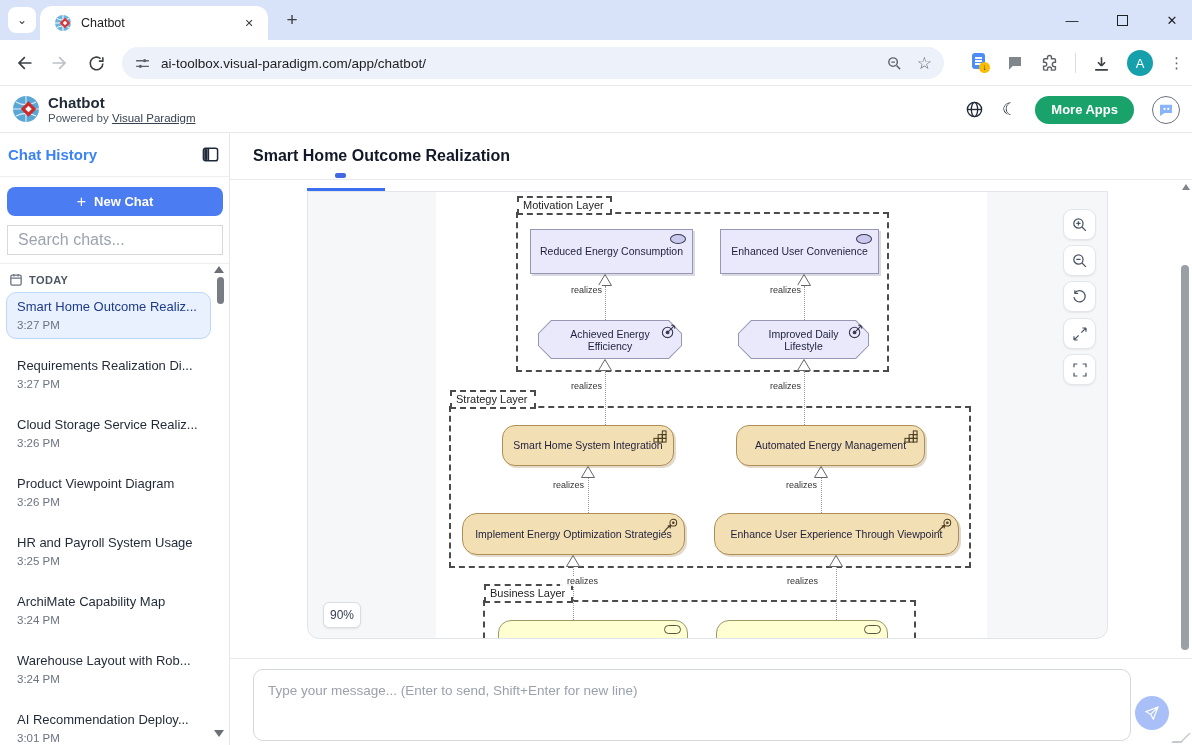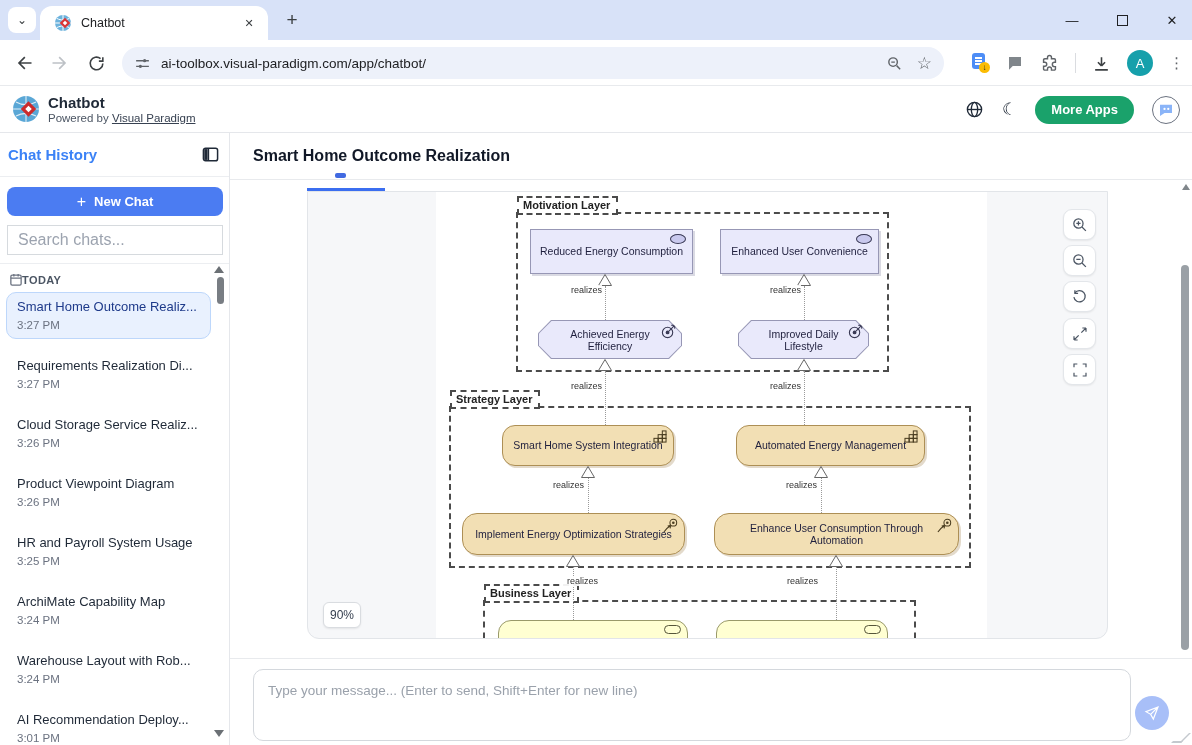--- a/index.html
+++ b/index.html
@@ -45,21 +45,21 @@
   .bot-badge { width:28px; height:28px; border:1.5px solid #6b7280; border-radius:50%; display:flex; align-items:center; justify-content:center; }
 
   
   #sidebar { position:absolute; left:0; top:133px; width:230px; height:612px; background:#fff; border-right:1px solid #e5e7eb; }
   .sb-head { height:44px; display:flex; align-items:center; justify-content:space-between; padding:0 10px 0 8px; border-bottom:1px solid #eceef1; }
   .sb-title { font-size:15px; font-weight:bold; color:#3b82f6; }
   .newchat { margin:10px 7px 0; height:29px; width:216px; background:#4b7cf2; color:#fff; border:none; border-radius:8px; font-size:13px; font-weight:bold; display:flex; align-items:center; justify-content:center; gap:8px; }
   .newchat .plus { font-size:16px; font-weight:normal; }
   .sb-search { margin:9px 7px 8px; width:216px; height:30px; border:1px solid #d6dade; border-radius:0; font-size:16px; padding:0 10px; color:#374151; font-family:"Liberation Sans",sans-serif; }
   .sb-search::placeholder { color:#9ca3af; }
-  .sb-sec { border-top:1px solid #eceef1; padding:9px 0 6px 10px; display:flex; align-items:center; gap:0; }
+  .sb-sec { border-top:1px solid #eceef1; padding:9px 0 6px 10px; display:flex; align-items:center; gap:7px; }
   .sb-sec-label { font-size:11px; font-weight:bold; color:#4b5563; letter-spacing:.4px; }
   .chat-item { margin:0 18px 12px 6px; padding:6px 10px 7px; border-radius:10px; border:1px solid transparent; }
   .chat-item.sel { background:#e9f1fe; border-color:#bdd7fb; }
   .ci-title { font-size:13px; font-weight:500; color:#1f2937; white-space:nowrap; overflow:hidden; }
   .chat-item.sel .ci-title { color:#1e3a8a; }
   .ci-time { font-size:11.5px; color:#6b7280; margin-top:5px; }
   .sb-scroll-thumb { position:absolute; right:5px; top:144px; width:7px; height:27px; background:#787d83; border-radius:4px; }
   .sb-arrow { position:absolute; right:5px; width:0; height:0; border-left:5px solid transparent; border-right:5px solid transparent; }
   .sb-arrow.up { top:133px; border-bottom:7px solid #6b7075; }
   .sb-arrow.down { top:597px; border-top:7px solid #6b7075; }
@@ -70,21 +70,21 @@
   .main-title { font-size:16px; font-weight:600; color:#111827; }
 
   
   #stage { position:absolute; left:77px; top:47px; width:803px; height:460px; }
   .tab-underline { position:absolute; left:0; top:8px; width:78px; height:2.5px; background:#3b6ef0; }
   .tab-clip { position:absolute; left:28px; top:-7px; width:11px; height:5px; background:#4169e1; border-radius:2px; }
   .dcard { position:absolute; left:0; top:11px; width:801px; height:448px; background:#f6f7f9; border:1px solid #e2e5e9; border-radius:0 0 12px 12px; overflow:hidden; }
   .dcanvas { position:absolute; left:128px; top:-1px; width:551px; height:449px; background:#fff; }
 
   .grp { position:absolute; border:2px dashed #4b4b4b; background:transparent; }
-  .grp-label { position:absolute; border:2px dashed #4b4b4b; background:#fff; font-size:11px; font-weight:bold; color:#222; padding:1px 6px 1px 4px; line-height:13px; white-space:nowrap; }
+  .grp-label { position:absolute; border:2px dashed #4b4b4b; background:#fff; font-size:11px; font-weight:normal; color:#222; padding:1px 6px 1px 4px; line-height:13px; white-space:nowrap; }
   .node { position:absolute; display:flex; align-items:center; justify-content:center; text-align:center; font-size:10.5px; color:#1f1f3d; line-height:1.15; padding:4px 8px; }
   .g-box { background:#e9e9fb; border:1px solid #9797b5; box-shadow:2px 2px 0 rgba(150,150,175,.35); }
   .oct-out { position:absolute; background:#9797b5; clip-path:polygon(13px 0,calc(100% - 13px) 0,100% 34%,100% 66%,calc(100% - 13px) 100%,13px 100%,0 66%,0 34%); }
   .oct-in { position:absolute; left:1px; top:1px; right:1px; bottom:1px; background:#e9e9fb; clip-path:polygon(12.5px 0,calc(100% - 12.5px) 0,100% 34%,100% 66%,calc(100% - 12.5px) 100%,12.5px 100%,0 66%,0 34%); display:flex; align-items:center; justify-content:center; text-align:center; font-size:10.5px; color:#1f1f3d; padding:2px 10px; }
   .c-box { background:#f2dfb4; border:1px solid #ad8f55; border-radius:13px; box-shadow:2px 2px 0 rgba(175,150,105,.35); }
   .a-box { background:#f2dfb4; border:1px solid #ad8f55; border-radius:15px; box-shadow:2px 2px 0 rgba(175,150,105,.35); }
   .b-box { position:absolute; background:#ffffd2; border:1px solid #99996a; border-radius:13px; }
   .corner-ic { position:absolute; top:4px; right:6px; }
   .oval-ic { width:16px; height:10px; background:#c9c9ee; border:1px solid #3a3a55; border-radius:50%; }
   .pill-ic { width:17px; height:9px; border:1.4px solid #55553a; border-radius:5px; }
@@ -365,21 +365,21 @@
 
         <div class="node a-box" style="left:26px;top:322px;width:223px;height:42px">
           <span>Implement Energy Optimization Strategies</span>
           <svg class="corner-ic" width="15" height="15" viewBox="0 0 16 16">
               <circle cx="11" cy="5" r="3.6" fill="none" stroke="#4a3d20" stroke-width="1.1"></circle>
               <circle cx="11" cy="5" r="1.4" fill="#4a3d20"></circle>
               <path d="M1 15c2-3 4-5 7-7M8 8l-3 .6M8 8l-.4 3" stroke="#4a3d20" stroke-width="1.2" fill="none"></path>
             </svg>
         </div>
         <div class="node a-box" style="left:278px;top:322px;width:245px;height:42px">
-          <span>Enhance User Consumption Through Automation</span>
+          <span>Enhance User Experience Through Viewpoint</span>
           <svg class="corner-ic" width="15" height="15" viewBox="0 0 16 16">
               <circle cx="11" cy="5" r="3.6" fill="none" stroke="#4a3d20" stroke-width="1.1"></circle>
               <circle cx="11" cy="5" r="1.4" fill="#4a3d20"></circle>
               <path d="M1 15c2-3 4-5 7-7M8 8l-3 .6M8 8l-.4 3" stroke="#4a3d20" stroke-width="1.2" fill="none"></path>
             </svg>
         </div>
 
         <div class="grp" style="left:47px;top:409px;width:433px;height:60px"></div>
         <div class="grp-label" style="left:48px;top:393px">Business Layer</div>
         <div class="b-box" style="left:62px;top:429px;width:190px;height:40px">

